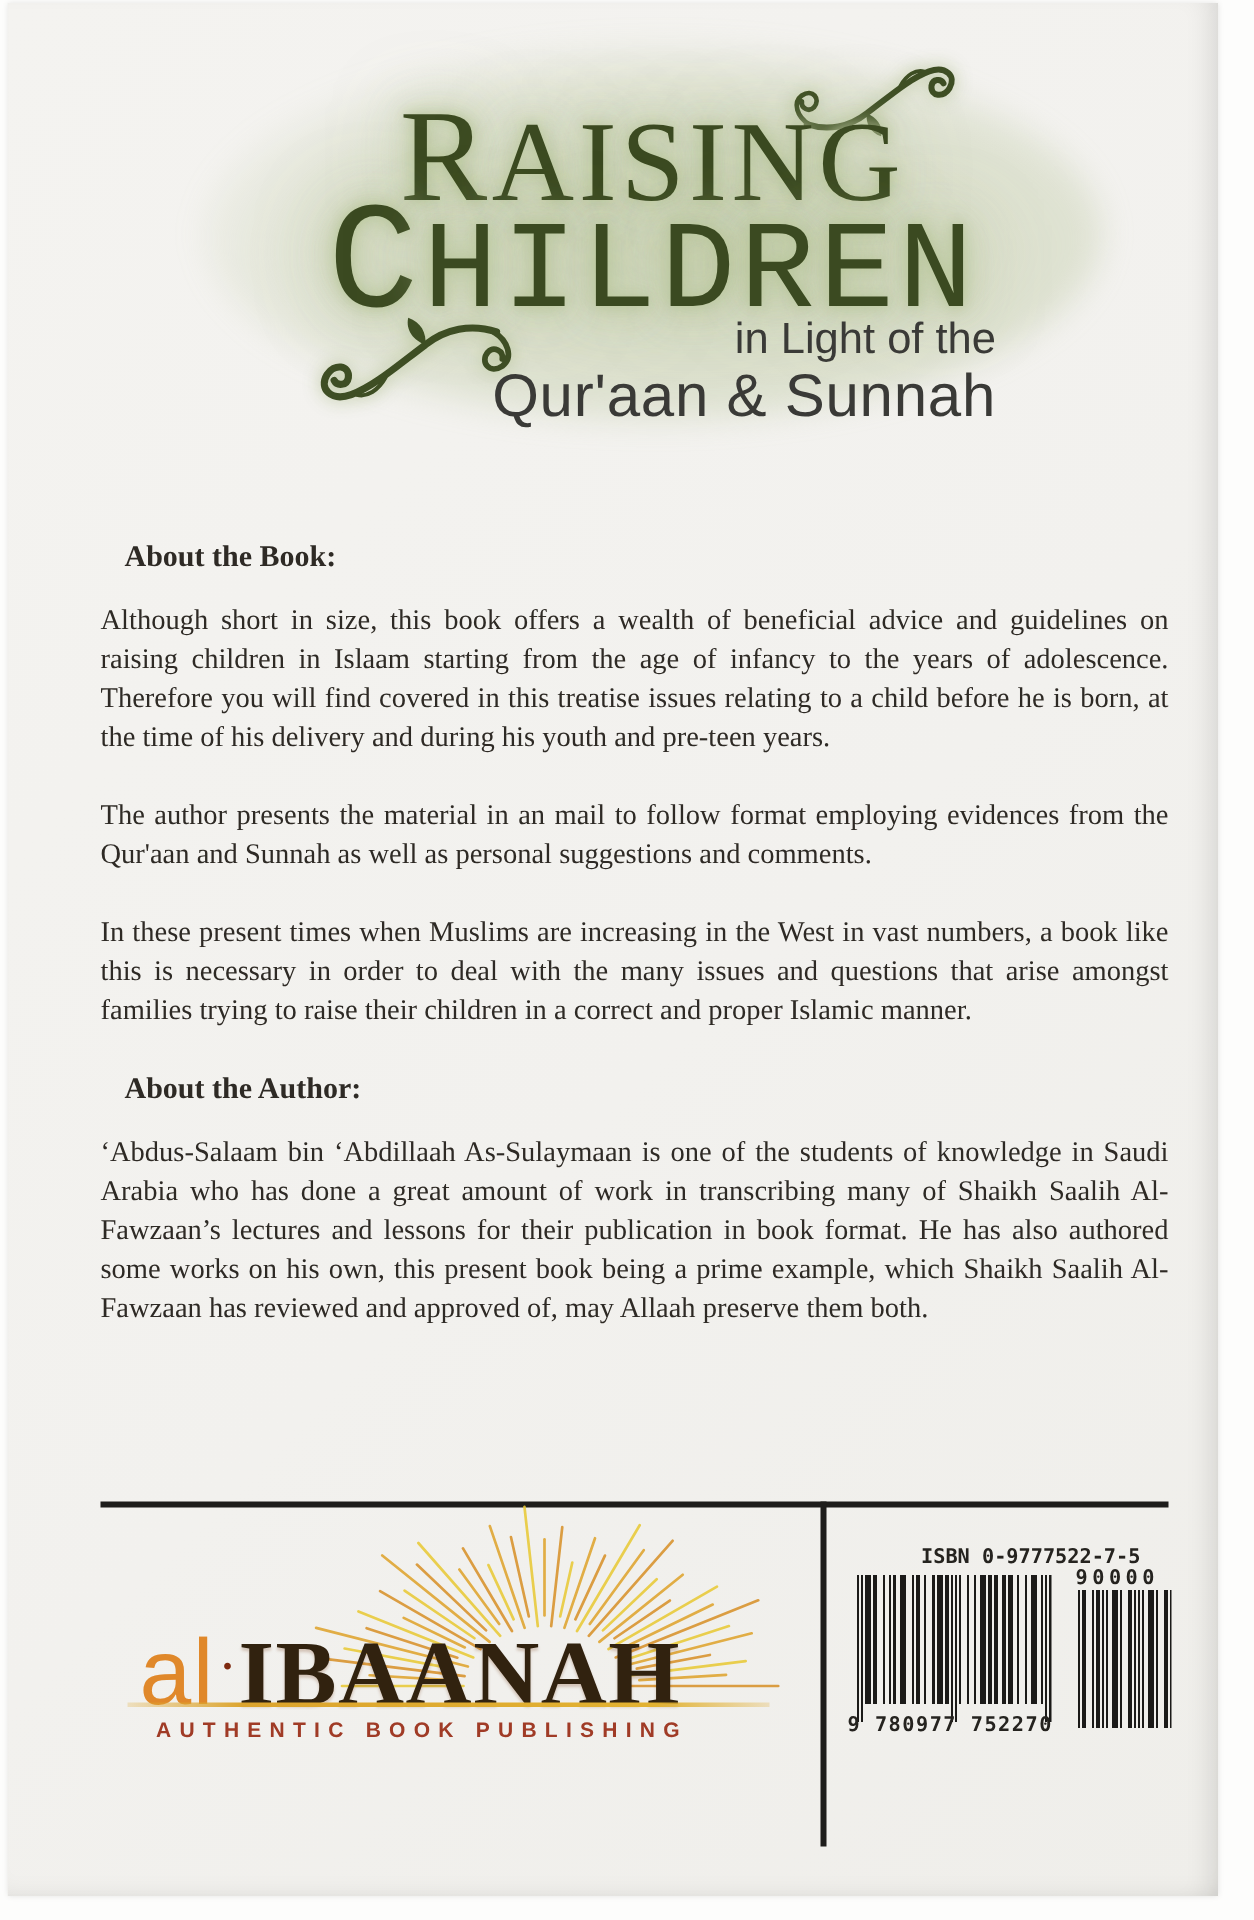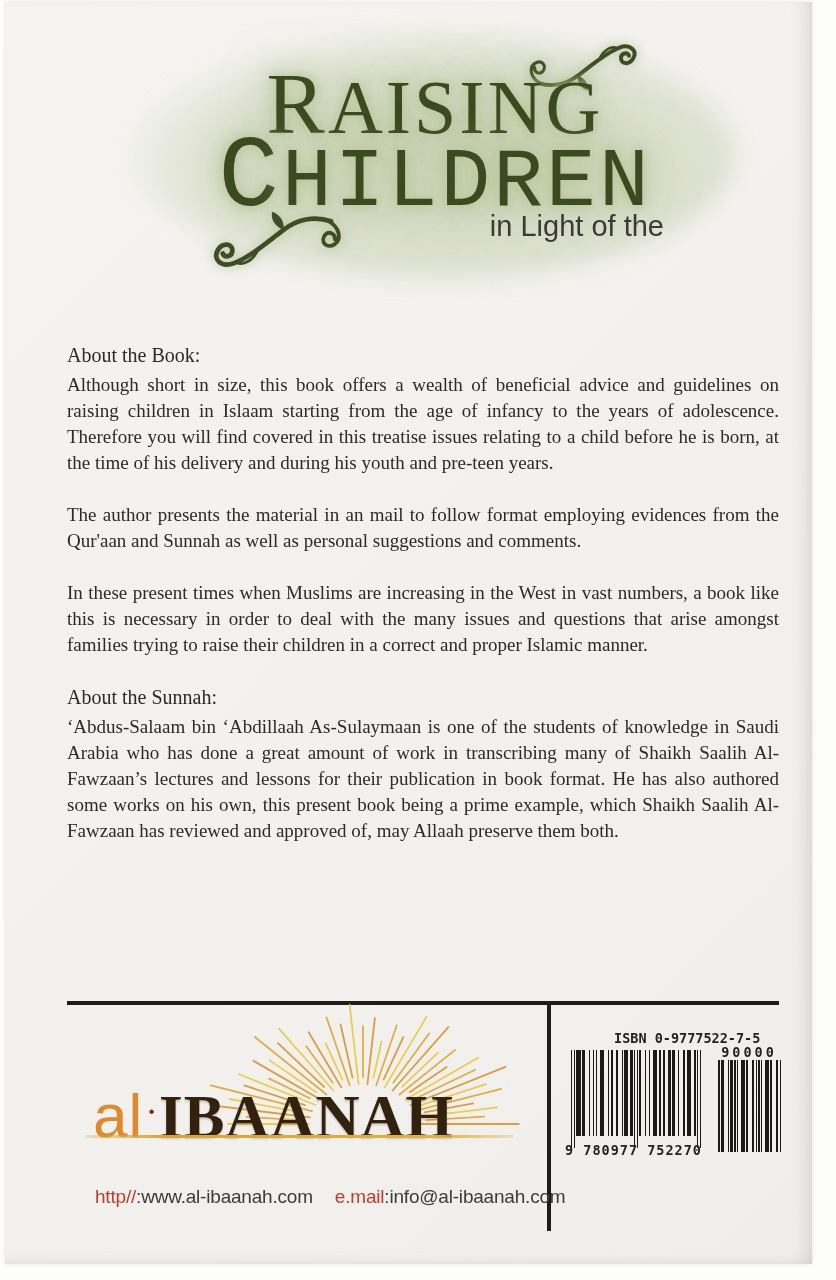--- a/index.html
+++ b/index.html
@@ -21,21 +21,21 @@
   .title-line-2::first-letter{font-size:1.22em;}
   .flourish{position:absolute;filter:drop-shadow(0 0 6px rgba(176,191,144,.9));}
   .flourish-top{left:516px;top:28px;width:128px;height:64px;}
   .flourish-bottom{left:196px;top:206px;width:148px;height:76px;}
   .subtitle{position:absolute;right:148px;top:208px;text-align:right;color:#3a3a37;
     font-family:"Liberation Sans","DejaVu Sans",sans-serif;}
   .subtitle-1{font-size:29px;line-height:32px;}
   .subtitle-2{font-size:40px;line-height:44px;letter-spacing:0.5px;}
   
   .body-text{position:absolute;left:62px;top:340px;width:712px;color:#2e2a25;}
-  .body-text h2{font-size:20px;line-height:27px;margin:0;font-weight:400;}
+  .body-text h2{font-size:20px;line-height:27px;margin:16px;font-weight:700;}
   .body-text p{font-size:19px;line-height:26px;margin:3px 0 26px 0;text-align:justify;}
   
   .hrule{position:absolute;left:62px;top:999px;width:712px;height:4px;background:#1e1d1b;}
   .vrule{position:absolute;left:542px;top:999px;width:4px;height:230px;background:#1e1d1b;}
   .sunburst{position:absolute;left:140px;top:998px;width:460px;height:145px;overflow:visible;}
   .logo-line{position:absolute;left:88px;top:1078px;white-space:nowrap;}
   .logo-al{font-family:"Liberation Sans","DejaVu Sans",sans-serif;font-size:62px;font-weight:400;color:#e0882a;letter-spacing:1px;}
   .logo-dot{font-size:38px;color:#7e2a10;vertical-align:13px;margin:0 1px 0 2px;font-family:"Liberation Serif",serif;}
   .logo-name{font-family:"Liberation Serif","DejaVu Serif",serif;font-size:61px;font-weight:700;color:#31220f;letter-spacing:1px;
     text-shadow:0 2px 2px rgba(120,60,20,.25);}
@@ -46,21 +46,21 @@
   .contact{position:absolute;left:90px;top:1184px;white-space:nowrap;
     font-family:"Liberation Sans","DejaVu Sans",sans-serif;font-size:19px;color:#3c3b39;letter-spacing:-0.2px;}
   .contact .red{color:#c13b2e;}
   .contact .gap{display:inline-block;width:22px;}
   
   .isbn-label{position:absolute;left:566px;top:1028px;font-family:"DejaVu Sans Mono","Liberation Mono",monospace;
     font-size:13.5px;font-weight:700;color:#25231f;letter-spacing:0px;white-space:nowrap;margin-left:43px;}
   .ean-bars{position:absolute;left:566px;top:1048px;width:130px;height:98px;}
   .ean-digits{position:absolute;left:560px;top:1140px;width:150px;font-family:"DejaVu Sans Mono","Liberation Mono",monospace;
     font-size:13.5px;font-weight:700;color:#25231f;letter-spacing:1px;white-space:nowrap;}
-  .supp-num{position:absolute;left:712px;top:1042px;width:64px;text-align:center;
+  .supp-num{position:absolute;left:712px;top:1042px;width:64px;
     font-family:"DejaVu Sans Mono","Liberation Mono",monospace;font-size:13.5px;font-weight:700;color:#25231f;letter-spacing:3px;}
   .supp-bars{position:absolute;left:712px;top:1058px;width:64px;height:92px;}
   svg{display:block;}
 </style>
 </head>
 <body>
 
 <div class="page">
   <div class="cover">
 
@@ -82,28 +82,29 @@
       <g stroke="#3e4e24" stroke-linecap="round" fill="none" transform="rotate(180 75 40)">
         <path d="M16,66 C34,72 52,68 66,57 C86,42 102,28 118,22 C132,17 141,26 135,36 C130,44 119,43 120,34 C121,28 128,28 130,32" stroke-width="5"></path>
         <path d="M18,66 C8,60 4,48 12,42 C21,36 28,45 22,52 C18,56 11,53 12,47" stroke-width="4"></path>
         <path d="M66,57 C74,60 80,67 78,76 C69,73 65,65 66,57 Z" fill="#3e4e24" stroke="none"></path>
         <path d="M94,34 C99,25 107,20 114,22" stroke-width="3"></path>
       </g>
     </svg>
 
     <div class="subtitle">
       <div class="subtitle-1">in Light of the</div>
+      <div class="subtitle-2">Qur'aan &amp; Sunnah</div>
     </div>
 
     <div class="body-text">
       <h2>About the Book:</h2>
       <p>Although short in size, this book offers a wealth of beneficial advice and guidelines on raising children in Islaam starting from the age of infancy to the years of adolescence. Therefore you will find covered in this treatise issues relating to a child before he is born, at the time of his delivery and during his youth and pre-teen years.</p>
       <p>The author presents the material in an mail to follow format employing evidences from the Qur'aan and Sunnah as well as personal suggestions and comments.</p>
       <p>In these present times when Muslims are increasing in the West in vast numbers, a book like this is necessary in order to deal with the many issues and questions that arise amongst families trying to raise their children in a correct and proper Islamic manner.</p>
-      <h2>About the Sunnah:</h2>
+      <h2>About the Author:</h2>
       <p>‘Abdus-Salaam bin ‘Abdillaah As-Sulaymaan is one of the students of knowledge in Saudi Arabia who has done a great amount of work in transcribing many of Shaikh Saalih Al-Fawzaan’s lectures and lessons for their publication in book format. He has also authored some works on his own, this present book being a prime example, which Shaikh Saalih Al-Fawzaan has reviewed and approved of, may Allaah preserve them both.</p>
     </div>
 
     <div class="hrule"></div>
     <div class="vrule"></div>
 
     <svg class="sunburst" id="sunburst" viewBox="0 0 460 145" style="overflow:visible">
         <line x1="164" y1="124" x2="83" y2="124.00000000000001" stroke="#e9ca38" stroke-width="1.8" stroke-linecap="round" opacity="0.88"></line>
         <line x1="154.7667139187268" y1="120.11877076280038" x2="101.41790545582678" y2="116.84424609378604" stroke="#dfa42e" stroke-width="1.8" stroke-linecap="round" opacity="0.88"></line>
         <line x1="164.73648961625298" y1="117.41621638877065" x2="68.93767319710662" y2="105.57473855579619" stroke="#d8922b" stroke-width="1.8" stroke-linecap="round" opacity="0.88"></line>
@@ -142,24 +143,22 @@
         <line x1="279.5084468738505" y1="112.46218210438244" x2="328.25134051297914" y2="103.31893984910104" stroke="#d8922b" stroke-width="1.8" stroke-linecap="round" opacity="0.88"></line>
         <line x1="271.263510383747" y1="117.41621638877062" x2="352.10247771947627" y2="107.423892104112" stroke="#e9ca38" stroke-width="1.8" stroke-linecap="round" opacity="0.88"></line>
         <line x1="281.2332860812732" y1="120.1187707628004" x2="339.03148330276963" y2="116.57114471304595" stroke="#dfa42e" stroke-width="1.8" stroke-linecap="round" opacity="0.88"></line>
         <line x1="272" y1="123.99999999999999" x2="373.834050705992" y2="123.99999999999997" stroke="#d8922b" stroke-width="1.8" stroke-linecap="round" opacity="0.88"></line>
       </svg>
 
     <div class="logo-line">
       <span class="logo-al">al</span><span class="logo-dot">·</span><span class="logo-name">IBAANAH</span>
     </div>
     <div class="logo-underline"></div>
-
-    <div class="contact">
-      <span class="red">http//</span><span>:www.al-ibaanah.com</span><span class="gap"></span><span class="red">e.mail</span><span>:info@al-ibaanah.com</span>
-    </div>
+    <div class="tagline">AUTHENTIC BOOK PUBLISHING</div>
+
 
     <div class="isbn-label">ISBN 0-9777522-7-5</div>
     <svg class="ean-bars" id="ean-bars" preserveAspectRatio="none" shape-rendering="crispEdges" viewBox="0 0 95 100">
         <rect x="0" y="0" width="1" height="100" fill="#1b1a18"></rect>
         <rect x="2" y="0" width="1" height="100" fill="#1b1a18"></rect>
         <rect x="4" y="0" width="1" height="88" fill="#1b1a18"></rect>
         <rect x="5" y="0" width="1" height="88" fill="#1b1a18"></rect>
         <rect x="6" y="0" width="1" height="88" fill="#1b1a18"></rect>
         <rect x="8" y="0" width="1" height="88" fill="#1b1a18"></rect>
         <rect x="9" y="0" width="1" height="88" fill="#1b1a18"></rect>

